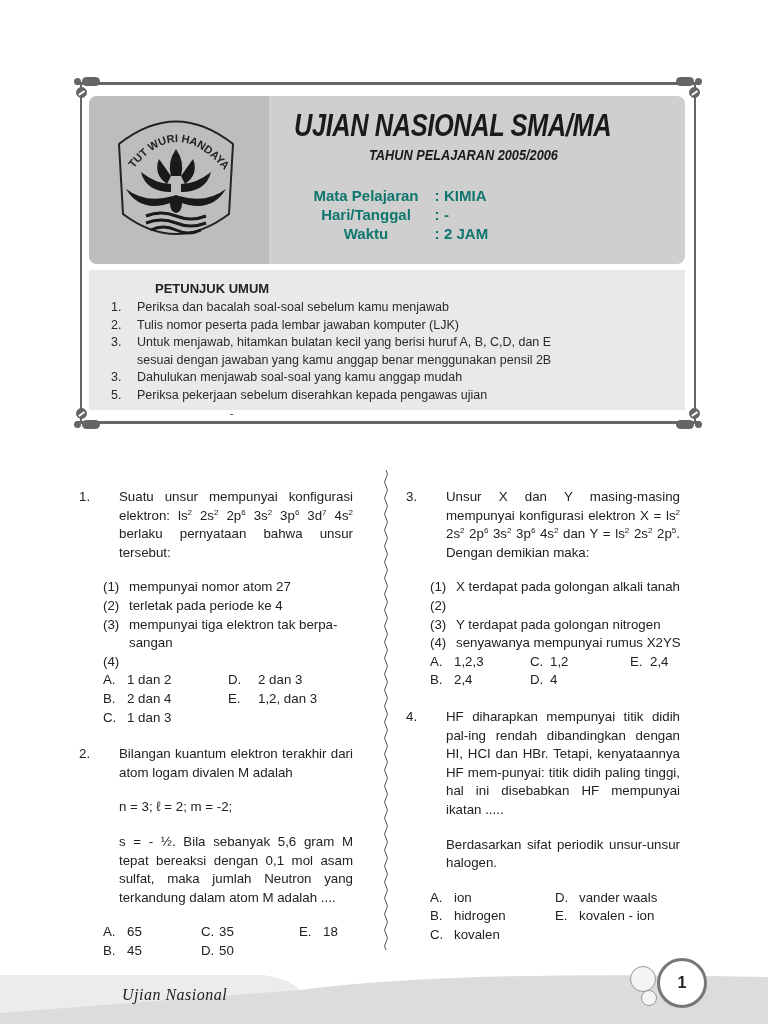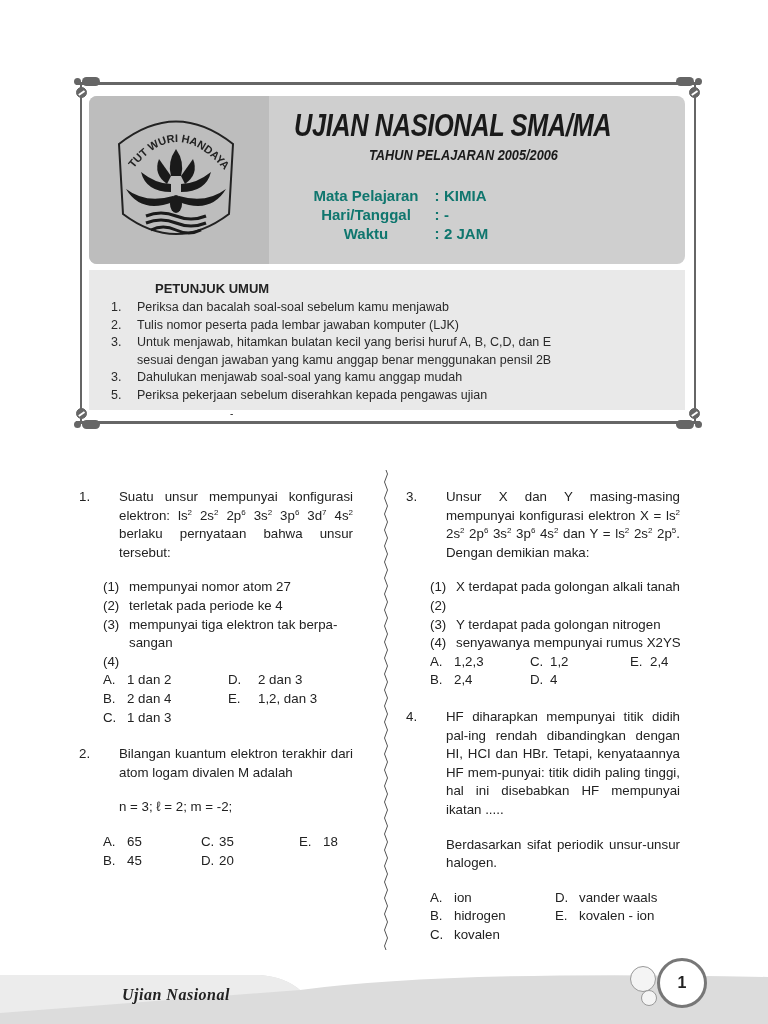--- a/index.html
+++ b/index.html
@@ -42,21 +42,21 @@
   .q p{margin:16px;text-align:justify;}
   .sub{display:flex;}
   .sub .sn{width:26px;flex:none;}
   .opts{display:grid;}
   .opt{display:flex;white-space:nowrap;}
   .opt .ol{width:24px;flex:none;}
   sup{font-size:8px;line-height:0;vertical-align:5px;}
   .divider{position:absolute;left:382px;top:470px;width:8px;height:480px;}
 
   .footer-band{position:absolute;left:0;top:975px;width:768px;height:49px;}
-  .footer-text{position:absolute;left:122px;top:986px;font-family:"Liberation Serif",serif;font-style:italic;font-weight:bold;font-size:16px;color:#222;letter-spacing:0.5px;}
+  .footer-text{position:absolute;left:122px;top:986px;font-family:"Liberation Serif",serif;font-style:italic;font-weight:normal;font-size:16px;color:#222;letter-spacing:0.5px;}
   .page-circle{position:absolute;left:657px;top:958px;width:50px;height:50px;border-radius:50%;border:3px solid #777;background:#fff;box-sizing:border-box;display:flex;align-items:center;justify-content:center;font-weight:bold;font-size:16px;color:#222;}
   .deco-c1{position:absolute;left:630px;top:966px;width:24px;height:24px;border-radius:50%;border:1.5px solid #999;background:#f4f4f4;}
   .deco-c2{position:absolute;left:641px;top:990px;width:14px;height:14px;border-radius:50%;border:1.5px solid #999;background:#f4f4f4;}
 </style>
 </head>
 <body>
 
 <div class="frame">
   <div class="frame-top"></div>
   <div class="frame-bot"></div>
@@ -201,40 +201,41 @@
           <span class="ol">C.</span>
           <span>1 dan 3</span>
         </div>
     </div>
   </div>
 
   <div class="q">
     <span class="qn">2.</span>
     <p>Bilangan kuantum elektron terakhir dari atom logam divalen M adalah</p>
     <p>n = 3; ℓ = 2; m = -2;</p>
+    <p>s = - ½. Bila sebanyak 5,6 gram M tepat bereaksi dengan 0,1 mol asam sulfat, maka jumlah Neutron yang terkandung dalam atom M adalah ....</p>
     <div class="opts" style="grid-template-columns:98px 98px 70px;">
       <div class="opt">
           <span class="ol">A.</span>
           <span>65</span>
         </div>
       <div class="opt">
           <span class="ol" style="width:18px">C.</span>
           <span>35</span>
         </div>
       <div class="opt">
           <span class="ol">E.</span>
           <span>18</span>
         </div>
       <div class="opt">
           <span class="ol">B.</span>
           <span>45</span>
         </div>
       <div class="opt">
           <span class="ol" style="width:18px">D.</span>
-          <span>20</span>
+          <span>50</span>
         </div>
     </div>
   </div>
 </div>
 
 <div class="col col-right">
   <div class="q">
     <span class="qn">3.</span>
     <p><span>Unsur X dan Y masing-masing mempunyai konfigurasi elektron X =</span> <span id="q3cfgx"><span>ls<sup>2</sup></span> <span>2s<sup>2</sup></span> <span>2p<sup>6</sup></span> <span>3s<sup>2</sup></span> <span>3p<sup>6</sup></span> <span>4s<sup>2</sup></span></span> <span>dan Y =</span> <span id="q3cfgy"><span>ls<sup>2</sup></span> <span>2s<sup>2</sup></span> <span>2p<sup>5</sup></span></span><span>. Dengan demikian maka:</span></p>
     <div class="sub">

